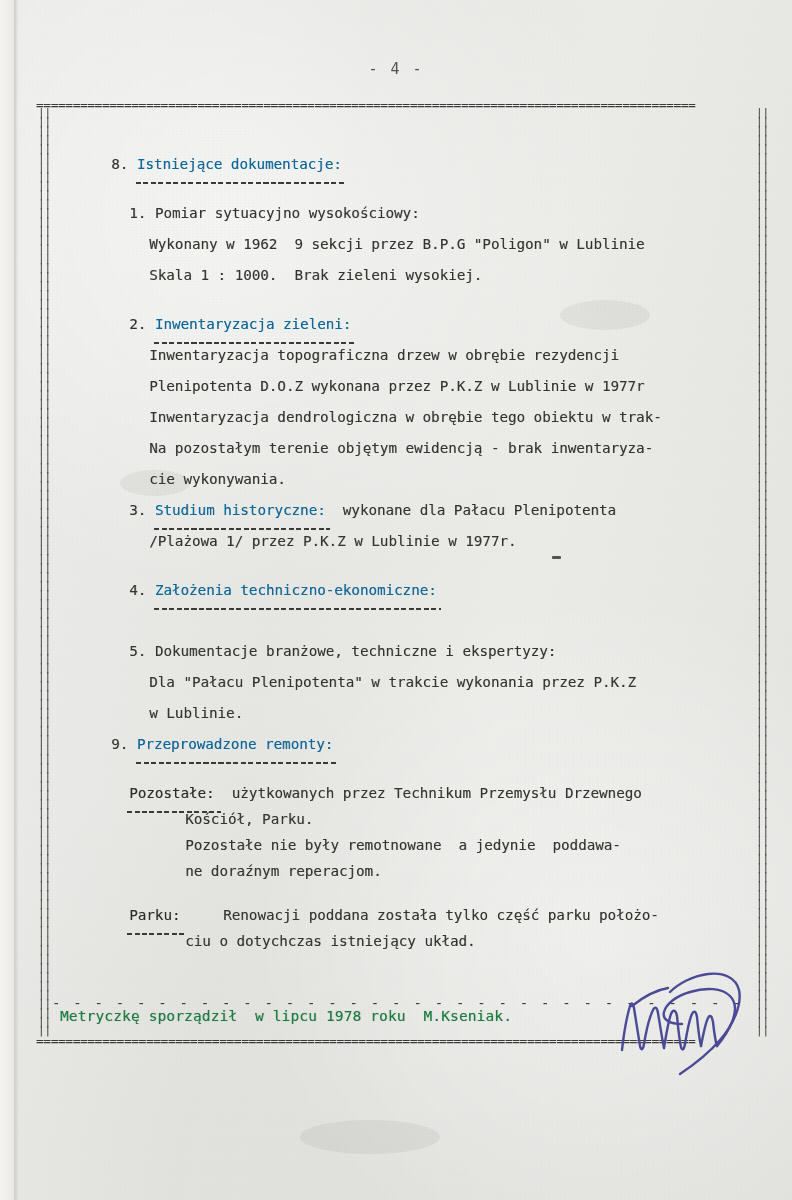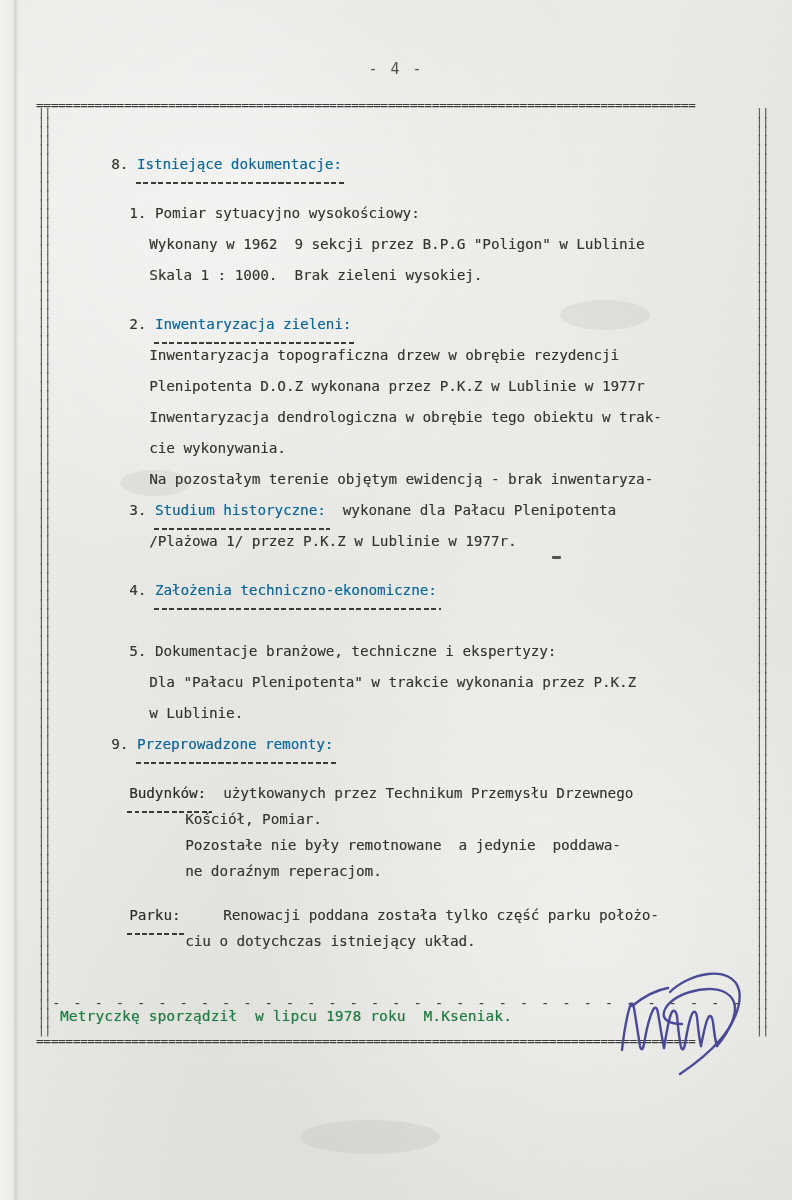--- a/index.html
+++ b/index.html
@@ -471,24 +471,24 @@
     <div class="line i2">
       <span class="tw">Inwentaryzacja topograficzna drzew w obrębie rezydencji</span>
     </div>
     <div class="line i2">
       <span class="tw">Plenipotenta D.O.Z wykonana przez P.K.Z w Lublinie w 1977r</span>
     </div>
     <div class="line i2">
       <span class="tw">Inwentaryzacja dendrologiczna w obrębie tego obiektu w trak-</span>
     </div>
     <div class="line i2">
+      <span class="tw">Na pozostałym terenie objętym ewidencją - brak inwentaryza-</span>
+    </div>
+    <div class="line i2">
       <span class="tw">cie wykonywania.</span>
-    </div>
-    <div class="line i2">
-      <span class="tw">Na pozostałym terenie objętym ewidencją - brak inwentaryza-</span>
     </div>
 
     <div class="line i1">
       <span class="tw">3.</span><span class="tw"> </span><span class="ul">Studium historyczne:</span><span class="tw">  wykonane dla Pałacu Plenipotenta</span>
     </div>
     <div class="line i2">
       <span class="tw">/Plażowa 1/ przez P.K.Z w Lublinie w 1977r.</span>
     </div>
 
     <div class="line spacer"></div>
@@ -510,24 +510,24 @@
       <span class="tw">w Lublinie.</span>
     </div>
 
     <div class="line i0">
       <span class="tw">9.</span><span class="tw"> </span><span class="ul">Przeprowadzone remonty:</span>
     </div>
 
     <div class="line spacer"></div>
 
     <div class="line tight i1">
-      <span class="label-ul">Budynków:</span><span class="tw">  </span><span class="tw">użytkowanych przez Technikum Przemysłu Drzewnego</span>
+      <span class="label-ul">Pozostałe:</span><span class="tw">  </span><span class="tw">użytkowanych przez Technikum Przemysłu Drzewnego</span>
     </div>
     <div class="line tight i4">
-      <span class="tw">Kościół, Pomiar.</span>
+      <span class="tw">Kościół, Parku.</span>
     </div>
     <div class="line tight i4">
       <span class="tw">Pozostałe nie były remotnowane  a jedynie  poddawa-</span>
     </div>
     <div class="line tight i4">
       <span class="tw">ne doraźnym reperacjom.</span>
     </div>
 
     <div class="line spacer"></div>
 

